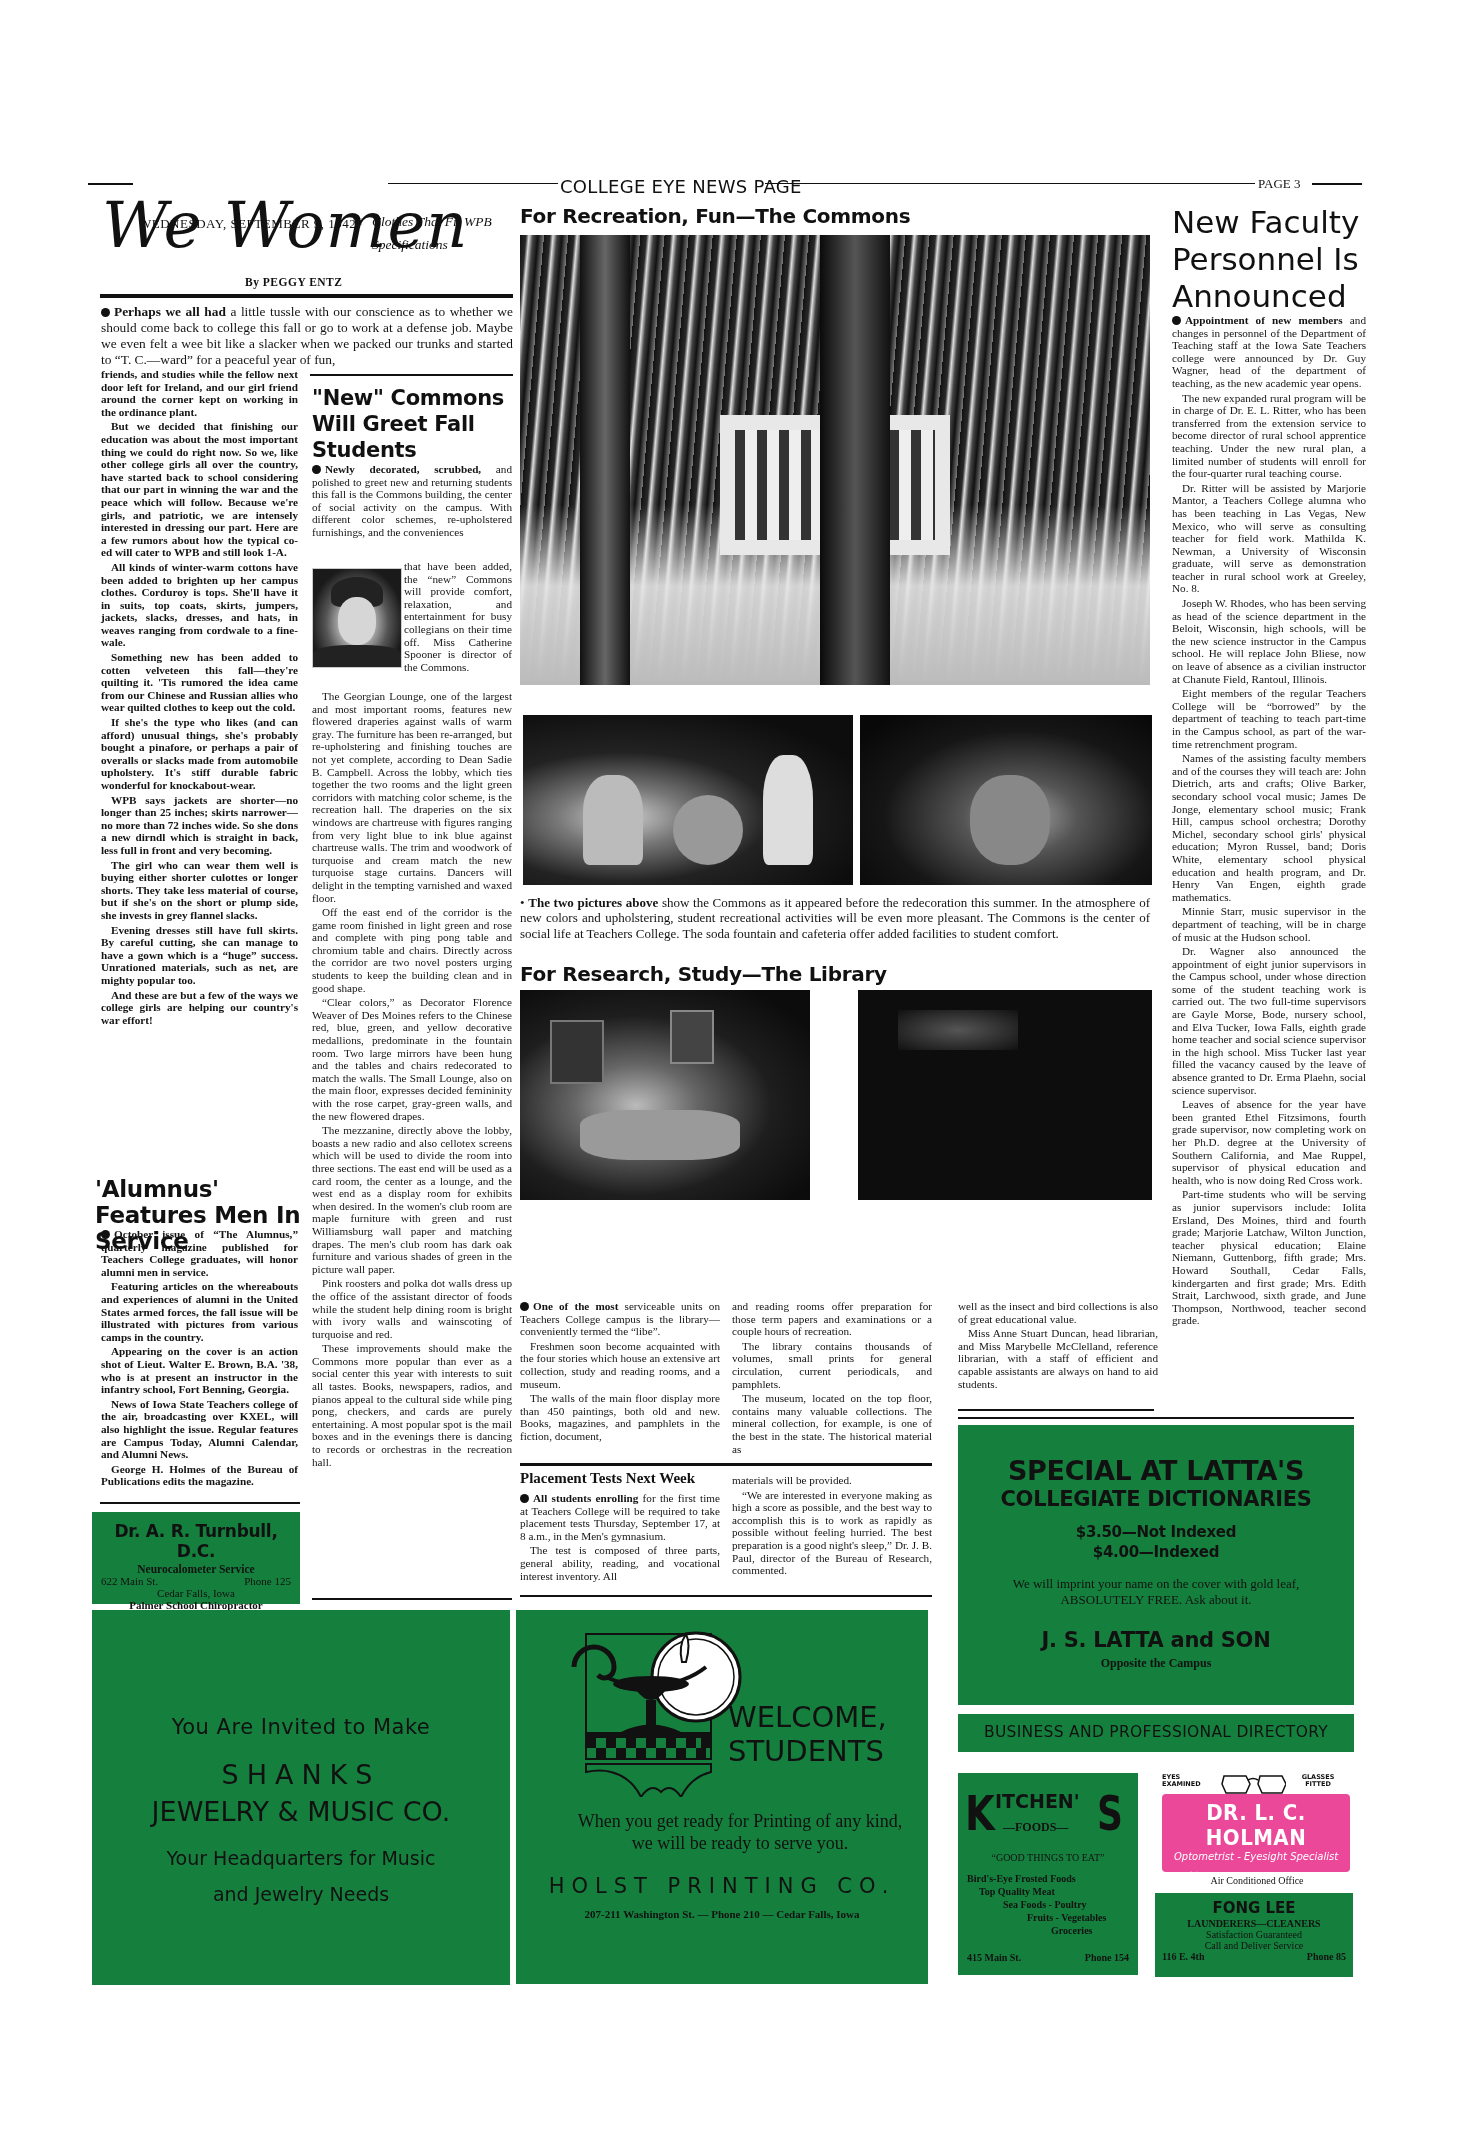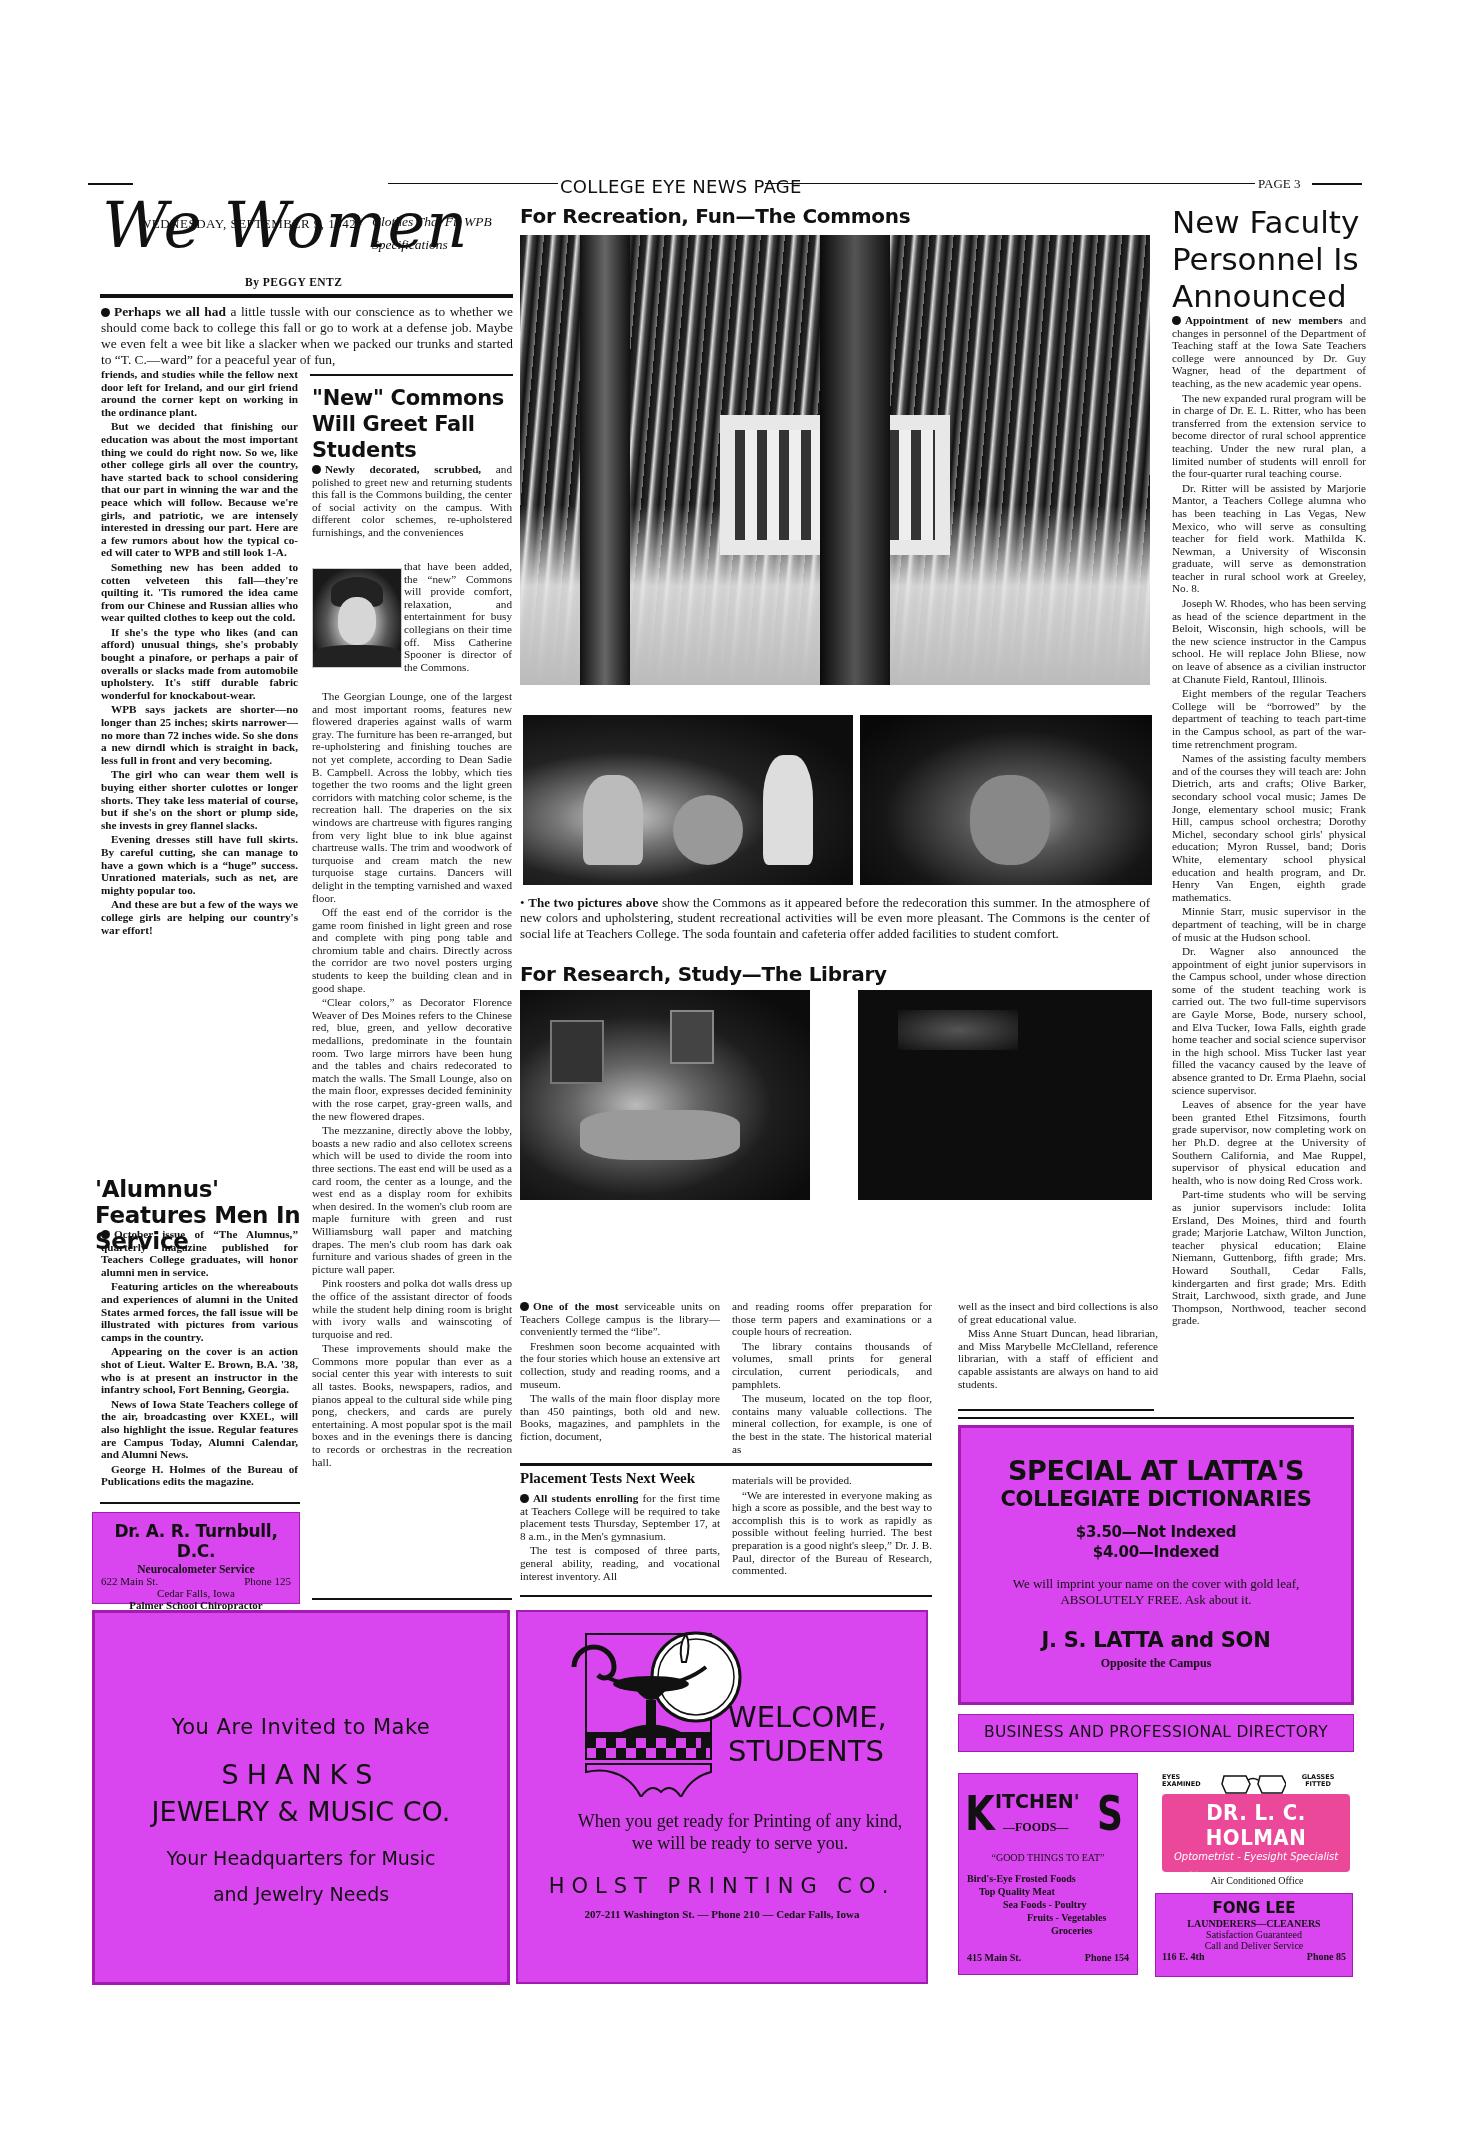--- a/index.html
+++ b/index.html
@@ -9,21 +9,21 @@
   .sans { font-family:"DejaVu Sans", "Liberation Sans", sans-serif; }
   .body-text { font-family:"Liberation Serif", "DejaVu Serif", serif; font-size:11.2px; line-height:12.6px; text-align:justify; color:#141414; }
   .body-text p { margin:0 0 2px 0; text-indent:10px; }
   .body-text p.lead { text-indent:0; }
   .bold-text { font-weight:bold; }
   .lead-in { font-weight:bold; }
   .bullet { display:inline-block; width:9px; height:9px; border-radius:50%; background:#111; margin-right:4px; vertical-align:-1px; }
   .rule { position:absolute; background:#111; }
   .headline { font-family:"DejaVu Sans", sans-serif; font-weight:bold; color:#111; letter-spacing:-0.3px; }
   .photo { position:absolute; overflow:hidden; }
-  .ad-box { position:absolute; border:2px solid #a21caf; box-sizing:border-box; background:#d946ef; }
+  .ad-box { position:absolute; border:2px solid #15803d; box-sizing:border-box; background:#15803d; }
   .center { text-align:center; }
 </style>
 </head>
 <body>
 
 <div class="rule" style="left:88px; top:183px; width:45px; height:2px;"></div>
 <div class="abs serif" style="left:139px; top:176px; font-size:13px; letter-spacing:0.5px;margin-top:40px;">WEDNESDAY, SEPTEMBER 9, 1942</div>
 <div class="rule" style="left:388px; top:183px; width:170px; height:1px;"></div>
 <div class="abs sans" style="left:560px; top:176px; font-size:18px; letter-spacing:0.3px;">COLLEGE EYE NEWS PAGE</div>
 <div class="rule" style="left:765px; top:183px; width:490px; height:1px;"></div>
@@ -36,20 +36,21 @@
 <div class="abs serif" style="left:245px; top:276px; font-size:11.5px; font-weight:bold; letter-spacing:0.5px;">By PEGGY ENTZ</div>
 <div class="rule" style="left:100px; top:294px; width:413px; height:4px;"></div>
 
 <div class="abs body-text" style="left:101px; top:304px; width:412px; font-size:13.4px; line-height:16px;">
   <span class="bullet"></span><span class="lead-in">Perhaps we all had</span> <span>a little tussle with our conscience as to whether we should come back to college this fall or go to work at a defense job. Maybe we even felt a wee bit like a slacker when we packed our trunks and started to “T. C.—ward” for a peaceful year of fun,</span>
 </div>
 
 <div class="abs body-text bold-text" style="left:101px; top:368px; width:197px; font-weight:bold;">
   <p class="lead">friends, and studies while the fellow next door left for Ireland, and our girl friend around the corner kept on working in the ordinance plant.</p>
   <p>But we decided that finishing our education was about the most important thing we could do right now. So we, like other college girls all over the country, have started back to school considering that our part in winning the war and the peace which will follow. Because we're girls, and patriotic, we are intensely interested in dressing our part. Here are a few rumors about how the typical co-ed will cater to WPB and still look 1-A.</p>
+  <p>All kinds of winter-warm cottons have been added to brighten up her campus clothes. Corduroy is tops. She'll have it in suits, top coats, skirts, jumpers, jackets, slacks, dresses, and hats, in weaves ranging from cordwale to a fine-wale.</p>
   <p>Something new has been added to cotten velveteen this fall—they're quilting it. 'Tis rumored the idea came from our Chinese and Russian allies who wear quilted clothes to keep out the cold.</p>
   <p>If she's the type who likes (and can afford) unusual things, she's probably bought a pinafore, or perhaps a pair of overalls or slacks made from automobile upholstery. It's stiff durable fabric wonderful for knockabout-wear.</p>
   <p>WPB says jackets are shorter—no longer than 25 inches; skirts narrower—no more than 72 inches wide. So she dons a new dirndl which is straight in back, less full in front and very becoming.</p>
   <p>The girl who can wear them well is buying either shorter culottes or longer shorts. They take less material of course, but if she's on the short or plump side, she invests in grey flannel slacks.</p>
   <p>Evening dresses still have full skirts. By careful cutting, she can manage to have a gown which is a “huge” success. Unrationed materials, such as net, are mighty popular too.</p>
   <p>And these are but a few of the ways we college girls are helping our country's war effort!</p>
 </div>
 
 <div class="abs headline" style="left:95px; top:1176px; width:210px; font-size:23px; line-height:26px; font-weight:bold;">'Alumnus' Features Men In Service</div>
 <div class="abs body-text bold-text" style="left:101px; top:1228px; width:197px; font-weight:bold;">

